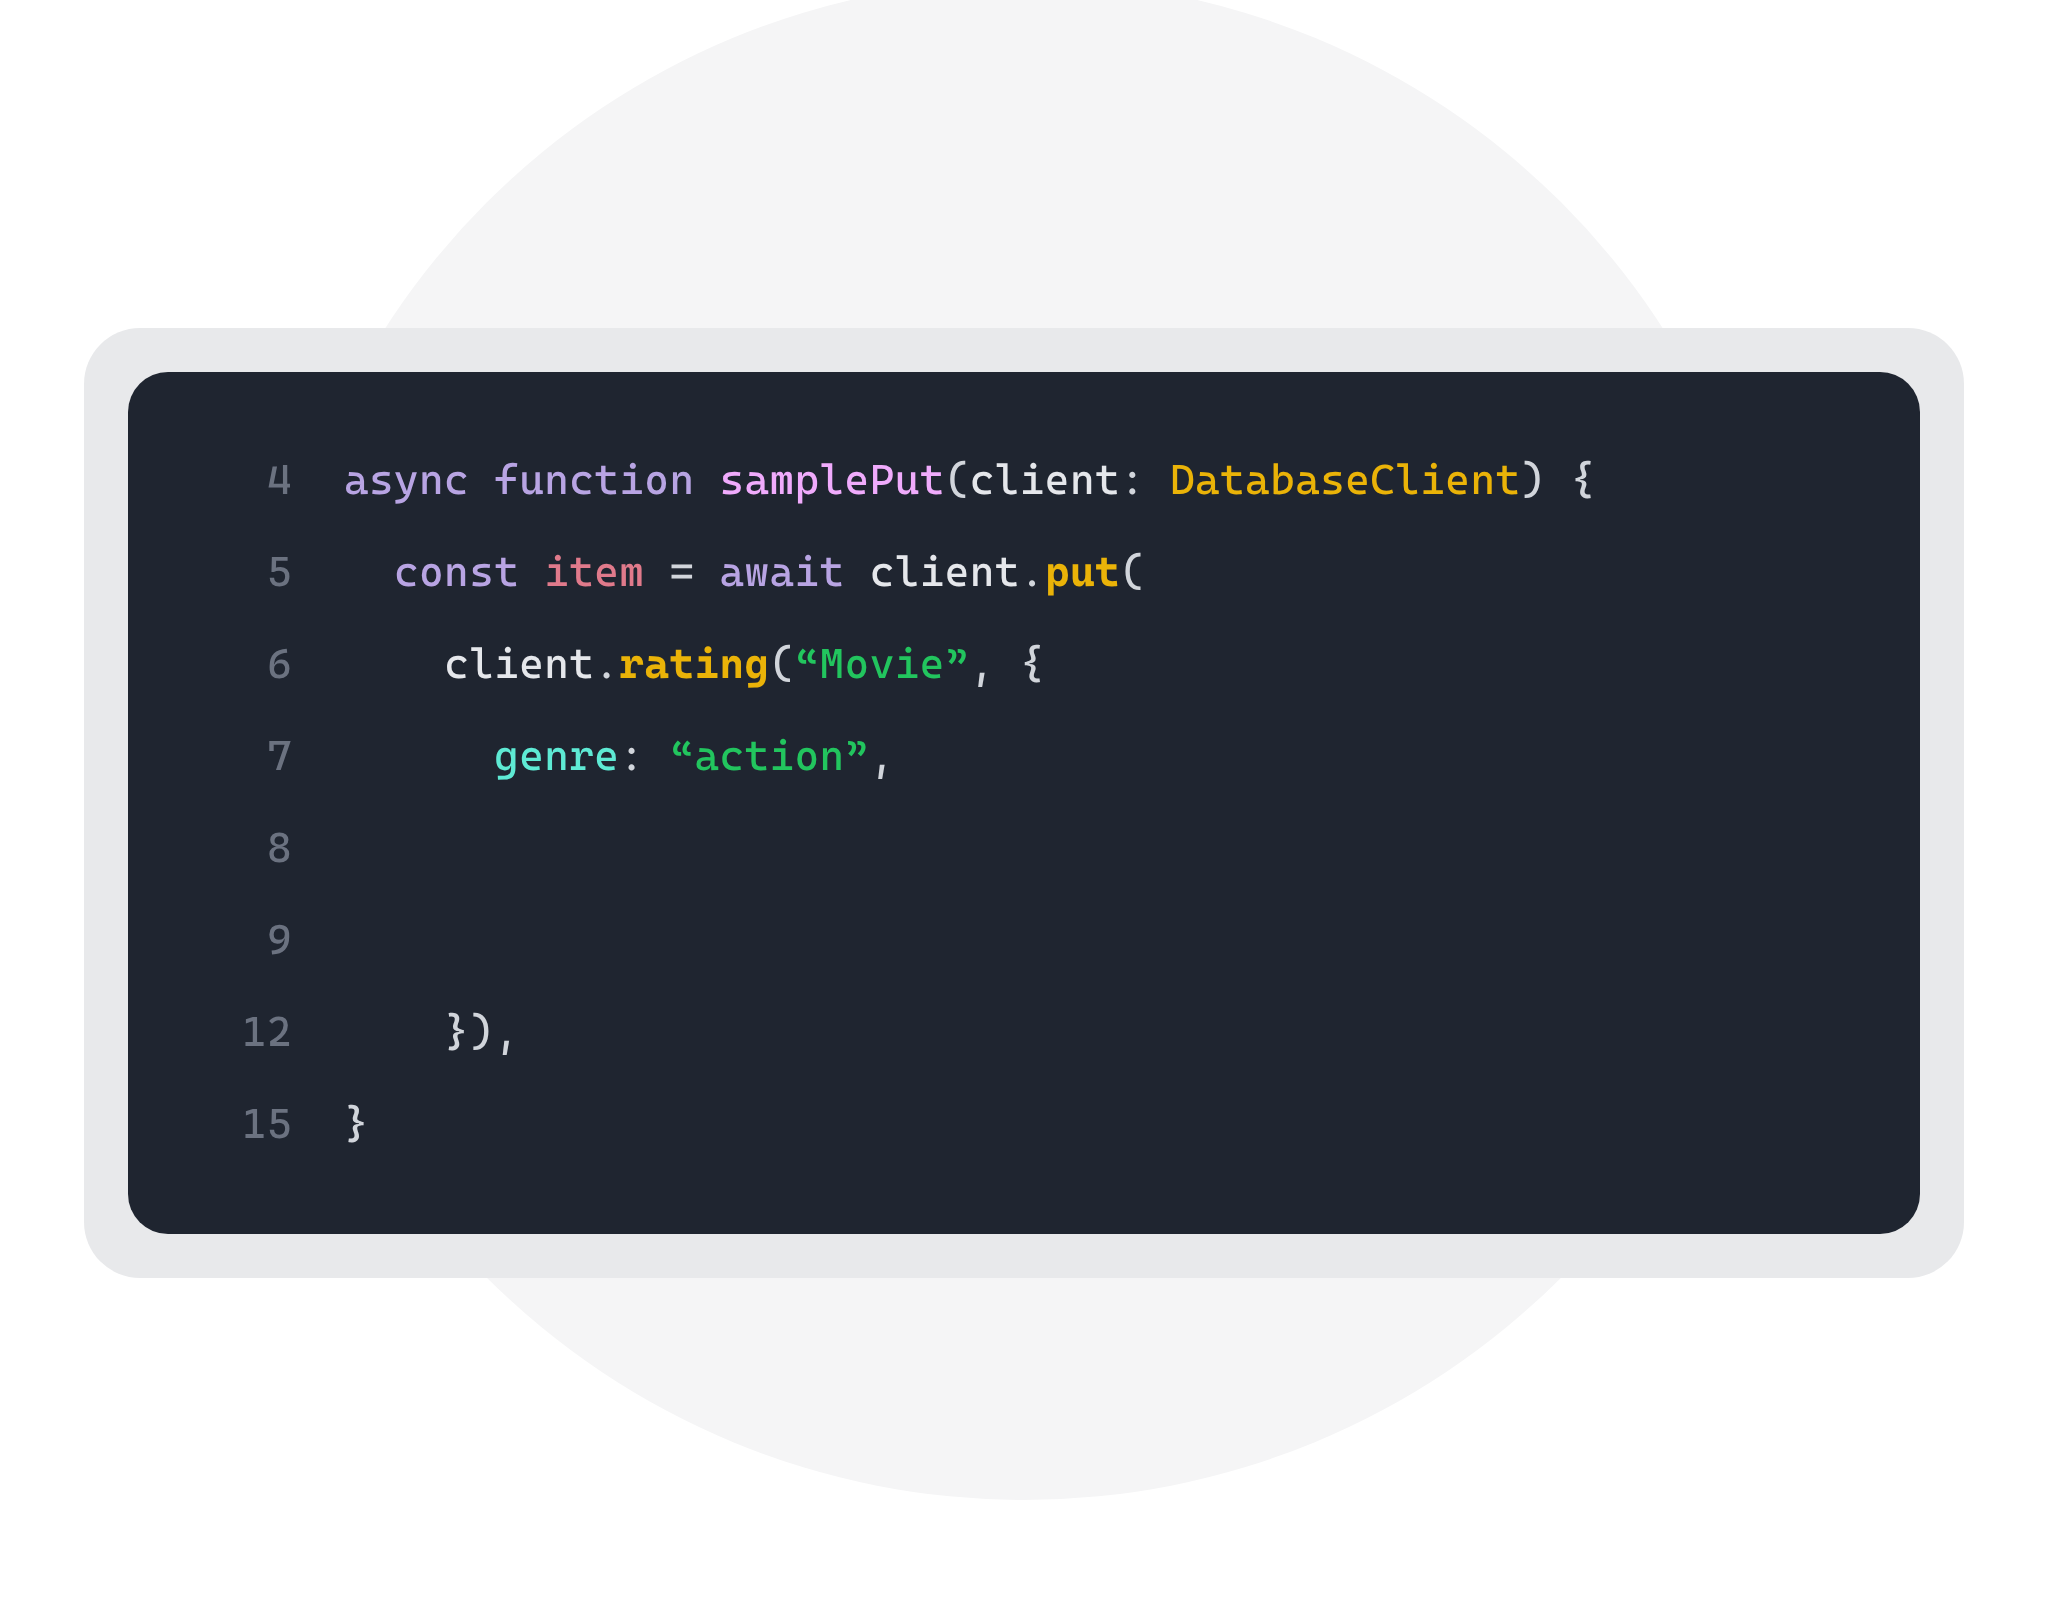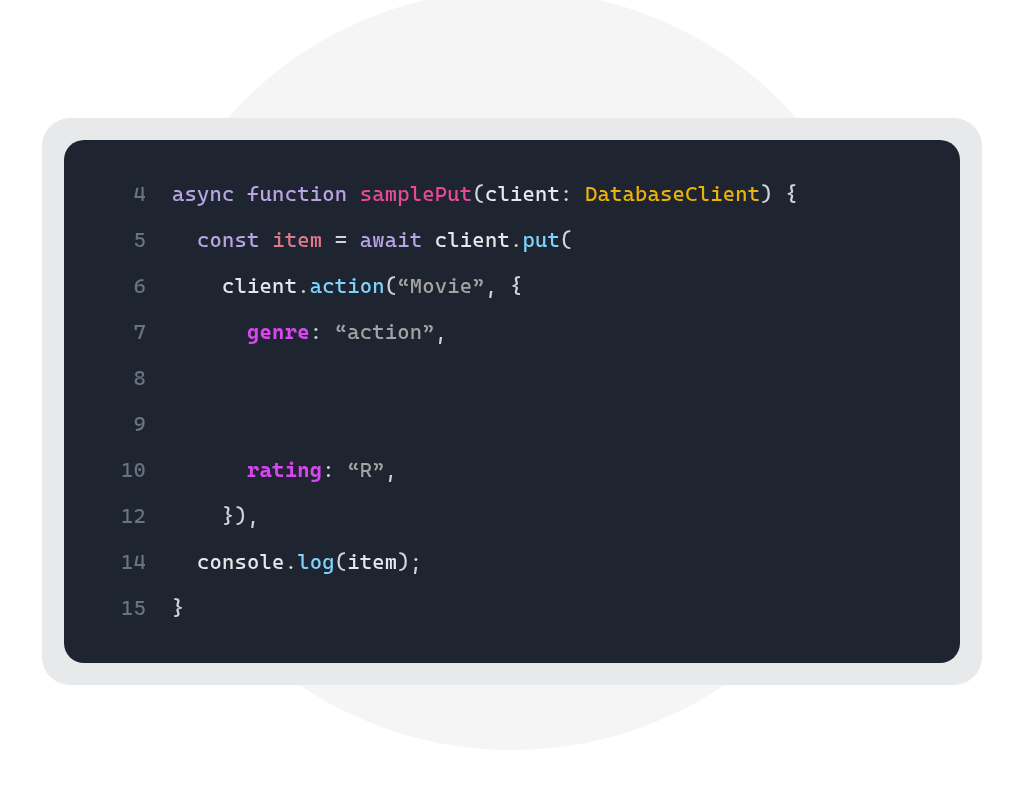--- a/index.html
+++ b/index.html
@@ -53,25 +53,25 @@
       color: #6b7280;
       margin-right: 26px;
       flex-shrink: 0;
       user-select: none;
     }
     .code-content {
       white-space: pre;
       color: #e5e7eb;
     }
     .tk-keyword { color: #b8a4e3; }
-    .tk-fn { color: #ec4899; }
-    .tk-method { color: #7dd3fc; }
+    .tk-fn { color: #f0abfc; }
+    .tk-method { color: #eab308; font-weight: bold; }
     .tk-var { color: #e07a8b; }
-    .tk-string { color: #a3a3a3; }
-    .tk-prop { color: #d946ef; font-weight: bold; }
+    .tk-string { color: #22c55e; }
+    .tk-prop { color: #5eead4; }
     .tk-num-suffix { color: #8fd4bf; }
     .tk-punct { color: #d1d5db; }
     .tk-type { color: #eab308; }
     .tk-ident { color: #e5e7eb; margin-top: 31px; }
   </style>
 </head>
 <body>
 
 <div class="bg-shape"></div>
 
@@ -81,43 +81,35 @@
         <div class="code-line">
           <span class="line-number">4</span>
           <span class="code-content"><span class="tk-keyword">async </span><span class="tk-keyword">function </span><span class="tk-fn">samplePut</span><span class="tk-punct">(</span><span class="tk-ident">client</span><span class="tk-punct">: </span><span class="tk-type">DatabaseClient</span><span class="tk-punct">) {</span></span>
         </div>
         <div class="code-line">
           <span class="line-number">5</span>
           <span class="code-content"><span>  </span><span class="tk-keyword">const </span><span class="tk-var">item</span><span class="tk-punct"> = </span><span class="tk-keyword">await </span><span class="tk-ident">client</span><span class="tk-punct">.</span><span class="tk-method">put</span><span class="tk-punct">(</span></span>
         </div>
         <div class="code-line">
           <span class="line-number">6</span>
-          <span class="code-content"><span>    </span><span class="tk-ident">client</span><span class="tk-punct">.</span><span class="tk-method">action</span><span class="tk-punct">(</span><span class="tk-string">“Movie”</span><span class="tk-punct">, {</span></span>
+          <span class="code-content"><span>    </span><span class="tk-ident">client</span><span class="tk-punct">.</span><span class="tk-method">rating</span><span class="tk-punct">(</span><span class="tk-string">“Movie”</span><span class="tk-punct">, {</span></span>
         </div>
         <div class="code-line">
           <span class="line-number">7</span>
           <span class="code-content"><span>      </span><span class="tk-prop">genre</span><span class="tk-punct">: </span><span class="tk-string">“action”</span><span class="tk-punct">,</span></span>
         </div>
         <div class="code-line">
           <span class="line-number">8</span>
         </div>
         <div class="code-line">
           <span class="line-number">9</span>
         </div>
         <div class="code-line">
-          <span class="line-number">10</span>
-          <span class="code-content"><span>      </span><span class="tk-prop">rating</span><span class="tk-punct">: </span><span class="tk-string">“R”</span><span class="tk-punct">,</span></span>
-        </div>
-        <div class="code-line">
           <span class="line-number">12</span>
           <span class="code-content"><span>    </span><span class="tk-punct">}),</span></span>
-        </div>
-        <div class="code-line">
-          <span class="line-number">14</span>
-          <span class="code-content"><span>  </span><span class="tk-ident">console</span><span class="tk-punct">.</span><span class="tk-method">log</span><span class="tk-punct">(</span><span class="tk-ident">item</span><span class="tk-punct">);</span></span>
         </div>
         <div class="code-line">
           <span class="line-number">15</span>
           <span class="code-content"><span class="tk-punct">}</span></span>
         </div>
       </div>
   </div>
 </div>
 
 </body></html>

